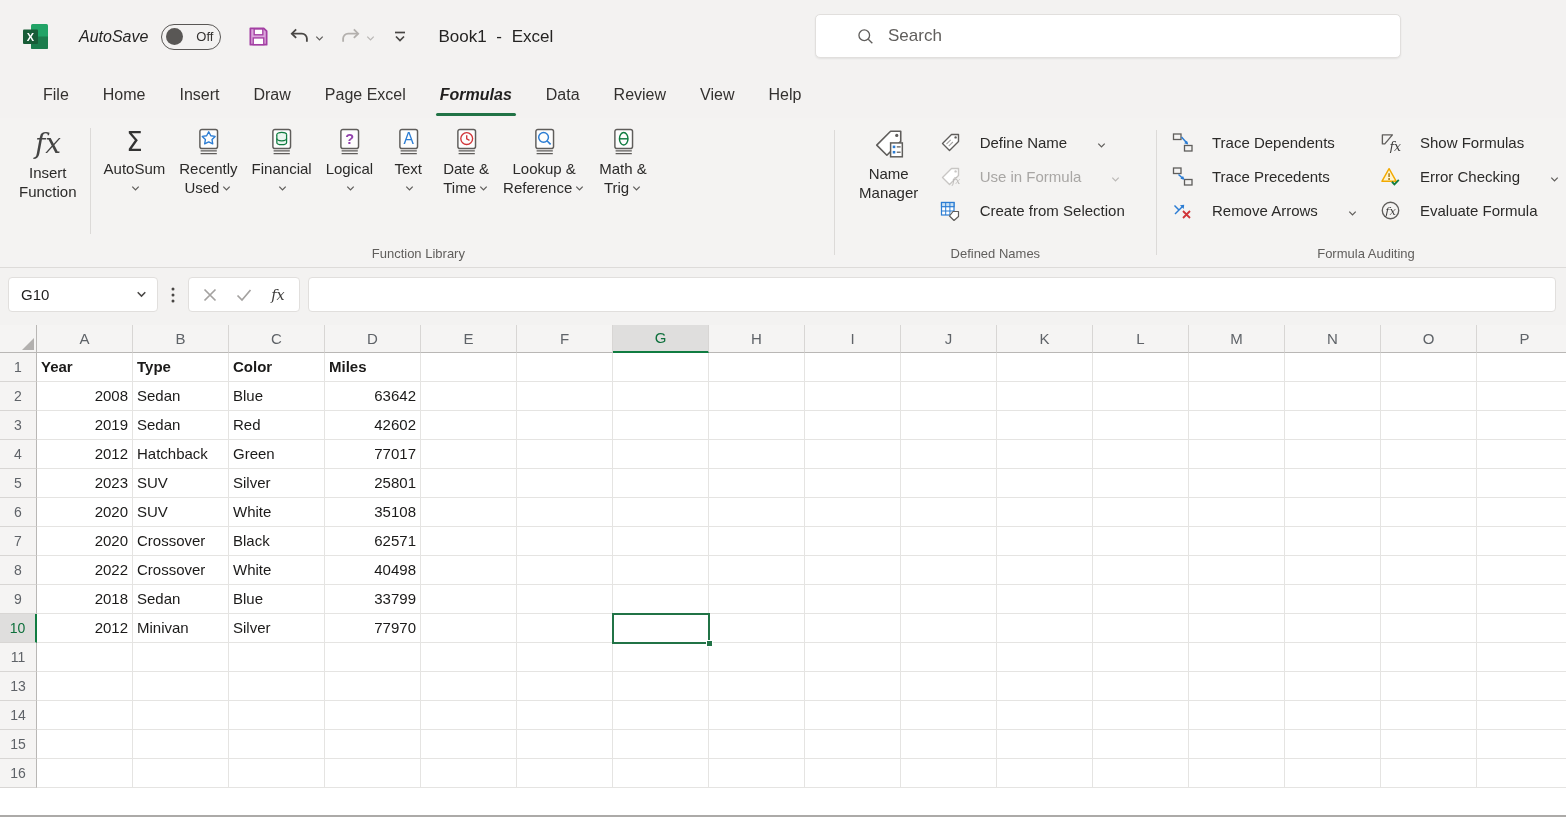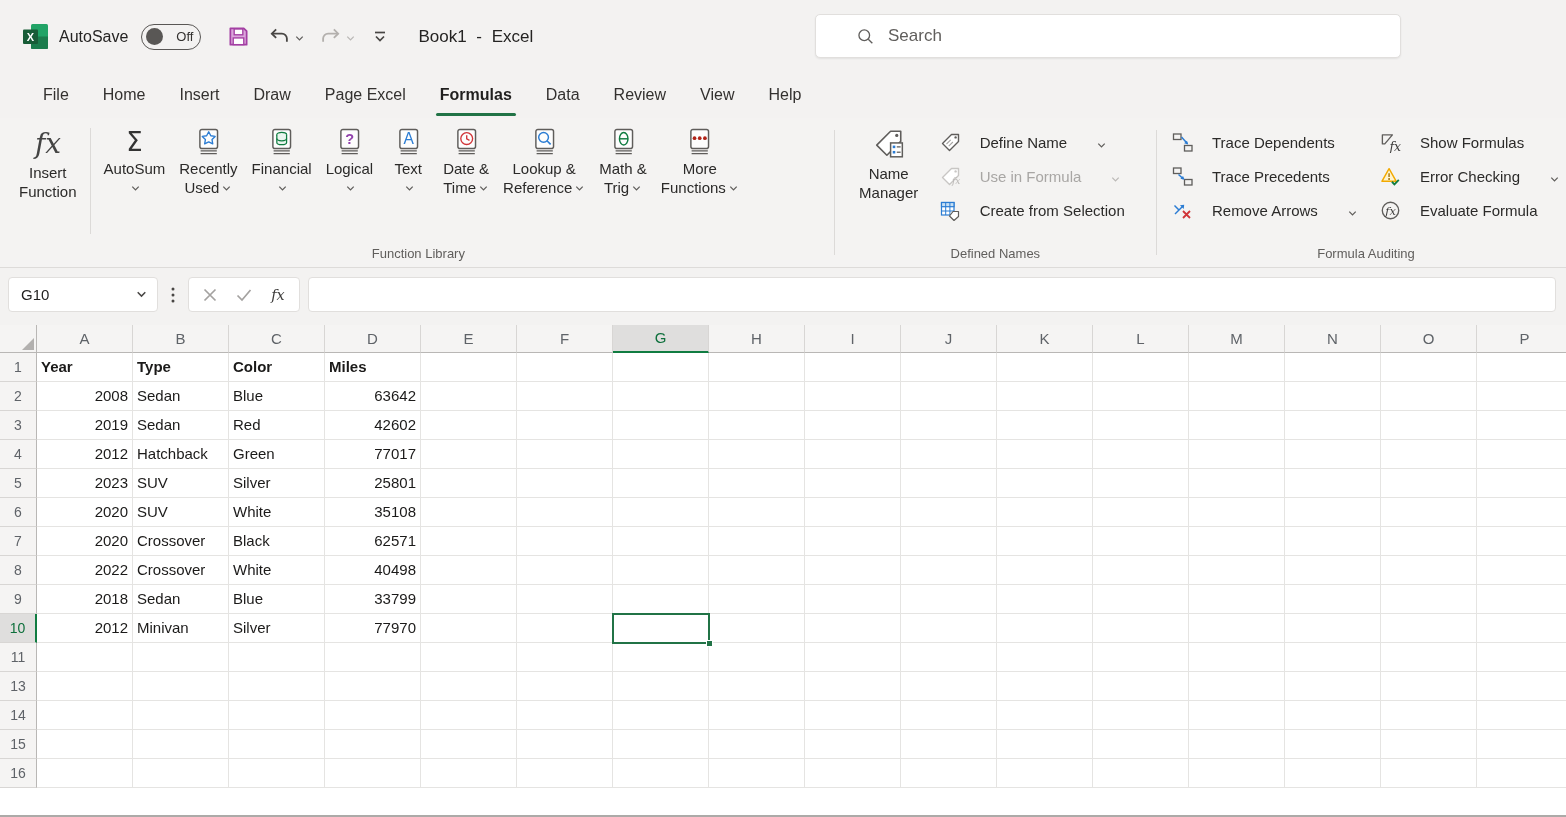--- a/index.html
+++ b/index.html
@@ -3,40 +3,40 @@
 <meta charset="utf-8">
 <style>
   * { margin:0; padding:0; box-sizing:border-box; }
   html,body { width:1566px; height:817px; overflow:hidden;
     font-family:"Liberation Sans", sans-serif; background:#f3f2f1; }
 
   
   .titlebar { height:73px; display:flex; align-items:center; padding-left:22px;
     background:#f3f2f1; position:relative; }
   .logo { width:27px; height:27px; display:inline-block; }
-  .autosave-label { margin-left:10px; font-size:16px; color:#252423; }
+  .autosave-label { margin-left:30px; font-size:16px; color:#252423;font-style:italic; }
   .toggle { margin-left:13px; width:60px; height:26px; border:1.5px solid #595755;
     border-radius:13px; display:flex; align-items:center; padding:0 7px 0 4px; background:#f3f2f1; cursor:pointer; }
   .knob { width:17px; height:17px; border-radius:50%; background:#595755; }
   .toggle-state { margin-left:auto; font-size:13px; color:#33312f; }
   .tb-btn { display:flex; align-items:flex-end; margin-left:18px; background:none; border:none; cursor:pointer; }
   .tb-btn .icon { width:23px; height:23px; display:inline-block; }
   .tb-btn .chev { width:11px; height:11px; margin-left:3px; margin-bottom:4px; color:#5f5d5b; }
   .tb-btn.disabled .chev { color:#b9b7b5; }
   .doc-title { margin-left:28px; font-size:17px; color:#252423; word-spacing:5px; }
   .searchbox { position:absolute; left:815px; top:14px; width:586px; height:44px;
     background:#fff; border:1px solid #e1dfdd; border-radius:5px; box-shadow:0 1px 2px rgba(0,0,0,.07);
     display:flex; align-items:center; padding-left:40px; cursor:text; }
   .searchbox .icon { width:19px; height:19px; }
   .search-ph { margin-left:13px; font-size:17px; color:#605e5c; }
 
   
   .tabrow { height:45px; display:flex; padding-left:26px; background:#f3f2f1; }
   .tab { padding:0 17px; font-size:16px; line-height:44px; color:#33312f; position:relative; cursor:pointer; }
-  .tab.active { font-weight:700; color:#201f1e; }
+  .tab.active { font-weight:700; color:#201f1e;font-style:italic; }
   .tab.active::after { content:''; position:absolute; left:13px; right:13px; bottom:2px;
     height:3px; background:#217346; border-radius:2px; }
 
   
   .ribbon { height:150px; background:#f4f3f2; border-bottom:1px solid #dddbd9;
     display:flex; align-items:stretch; padding:4px 0 0 12px; }
   .rgroup { display:flex; flex-direction:column; }
   .rbody { display:flex; align-items:flex-start; flex:1; }
   .rlabel { text-align:center; font-size:13px; color:#605e5c; padding:2px 0 6px; }
   .gsep { width:1px; background:#dcdad8; margin:8px 9px 12px; }
@@ -314,37 +314,20 @@
                 <path d="M9.1 10.4 h8.2" stroke="#107C41" stroke-width="1.4"></path>
               </svg>
             </span>
             <div class="bl">
               <div>Math &amp;</div>
               <div>Trig<span class="chev"><svg viewBox="0 0 12 12" style="width: 100%; height: 100%;">
                     <path d="M2.5 4 6 7.5 9.5 4" fill="none" stroke="currentColor" stroke-width="1.4"></path>
                   </svg></span></div>
             </div>
           </div>
-          <div class="bigbtn">
-            <span class="icon">
-              <svg viewBox="0 0 26 26" style="width: 100%; height: 100%; display: block;">
-                <rect x="4.7" y="1.4" width="17" height="18.4" rx="2" fill="#fdfdfd" stroke="#5f5d5b" stroke-width="1.4"></rect>
-                <path d="M5.4 22 h15.6 M5.4 24.6 h15.6" stroke="#5f5d5b" stroke-width="1.2" fill="none"></path>
-                <circle cx="8.2" cy="9.8" r="1.8" fill="#b02318"></circle>
-                <circle cx="13.2" cy="9.8" r="1.8" fill="#b02318"></circle>
-                <circle cx="18.2" cy="9.8" r="1.8" fill="#b02318"></circle>
-              </svg>
-            </span>
-            <div class="bl">
-              <div>More</div>
-              <div>Functions<span class="chev"><svg viewBox="0 0 12 12" style="width: 100%; height: 100%;">
-                    <path d="M2.5 4 6 7.5 9.5 4" fill="none" stroke="currentColor" stroke-width="1.4"></path>
-                  </svg></span></div>
-            </div>
-          </div>
         </div>
       <div class="rlabel">Function Library</div>
     </div>
     <div class="gsep"></div>
     <div class="rgroup" style="width:312px">
       <div class="rbody">
         <div class="bigbtn nm-btn">
           <span class="icon">
               <svg viewBox="0 0 30 30" style="width: 100%; height: 100%; display: block;">
                 <path d="M16.5 3 h9.5 v9.5 L13 25.5 3.5 16 z" fill="#fff" stroke="#5f5d5b" stroke-width="1.5" stroke-linejoin="round"></path>

